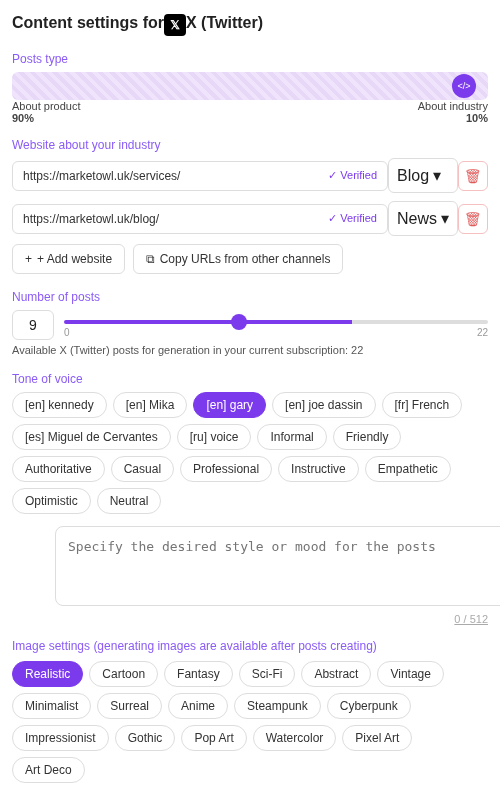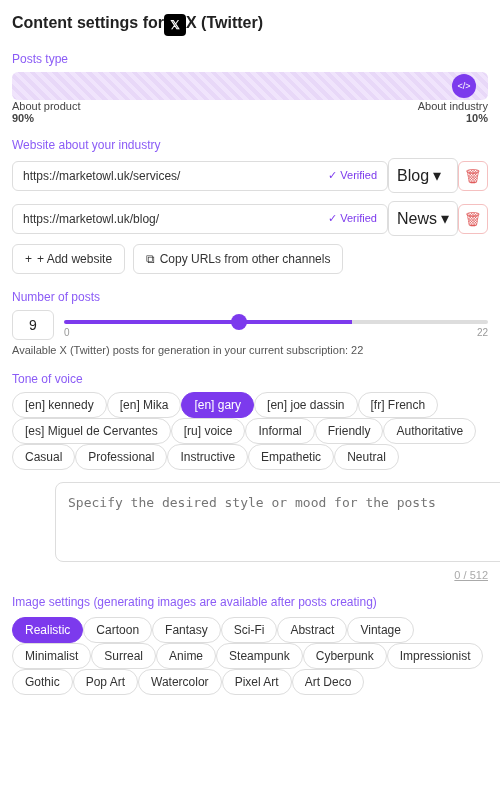--- a/index.html
+++ b/index.html
@@ -197,20 +197,21 @@
       color: #555;
       margin-top: 4px;
     }
     
     .tone-section {
       margin-bottom: 12px;
     }
     .tags-container {
       display: flex;
       flex-wrap: wrap;
+      gap: 6px;
     }
     .tag {
       border: 1px solid #ddd;
       border-radius: 20px;
       padding: 5px 12px;
       font-size: 12px;
       cursor: pointer;
       background: #fff;
       color: #333;
       white-space: nowrap;
@@ -345,20 +346,21 @@
         <span class="tag">[fr] French</span>
         <span class="tag">[es] Miguel de Cervantes</span>
         <span class="tag">[ru] voice</span>
         <span class="tag">Informal</span>
         <span class="tag">Friendly</span>
         <span class="tag">Authoritative</span>
         <span class="tag">Casual</span>
         <span class="tag">Professional</span>
         <span class="tag">Instructive</span>
         <span class="tag">Empathetic</span>
+        <span class="tag">Optimistic</span>
         <span class="tag">Neutral</span>
       </div>
   </div>
 
   
   <textarea class="mood-textarea" placeholder="Specify the desired style or mood for the posts" style=""></textarea>
   <div class="char-count">0 / 512</div>
 
   
   <div class="image-section">

